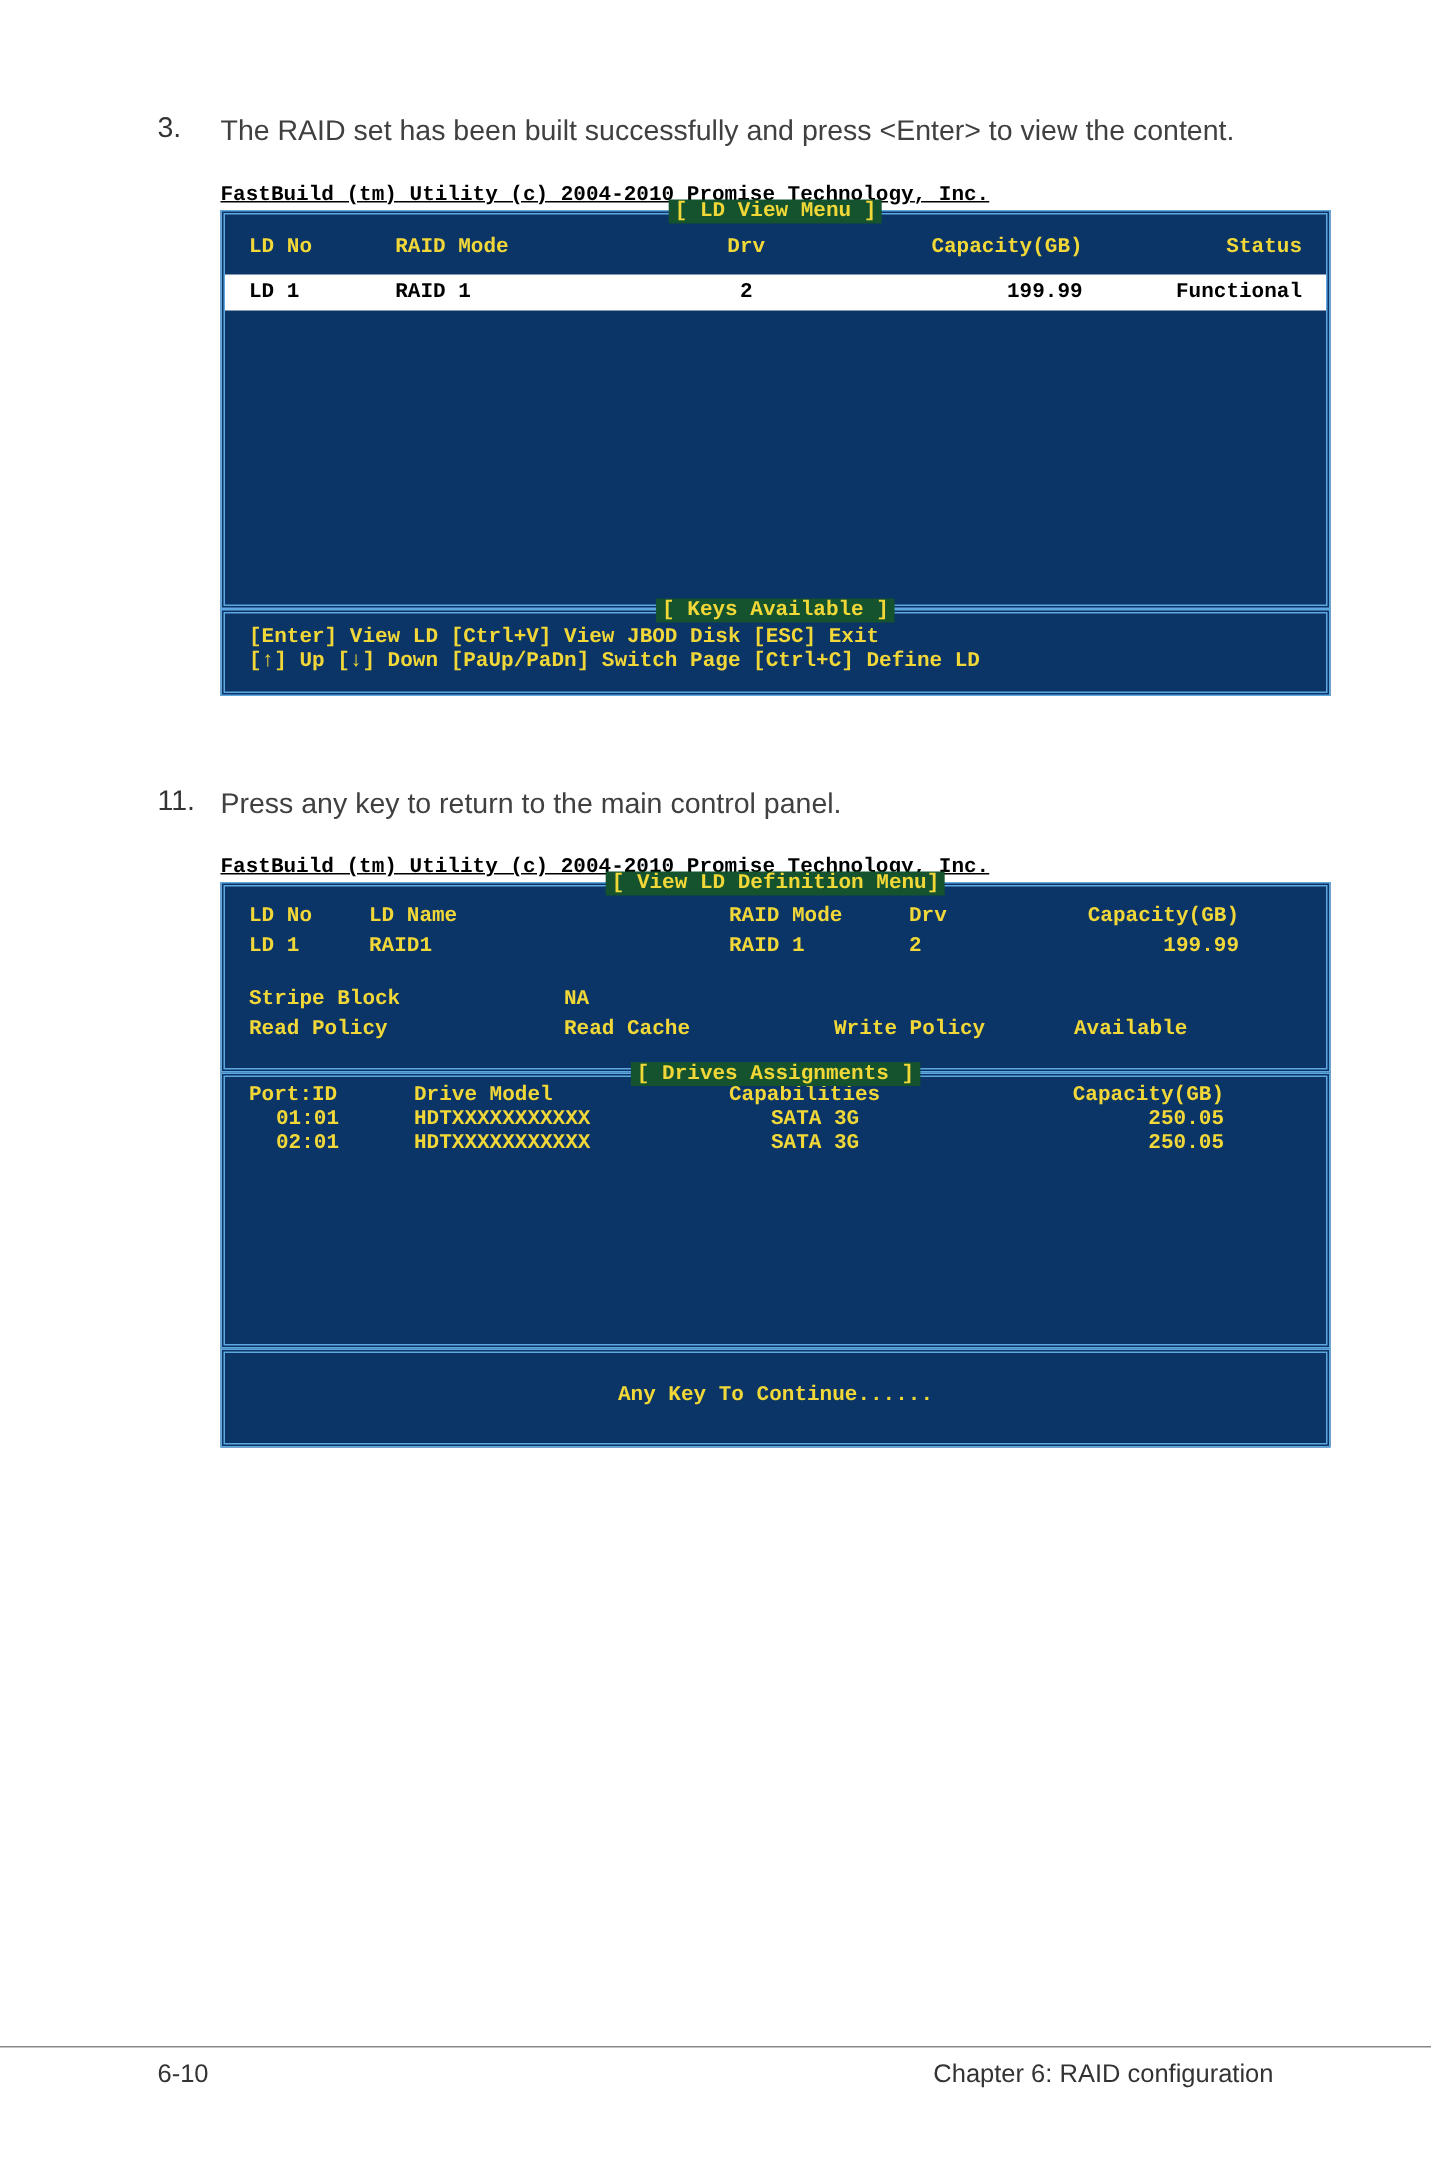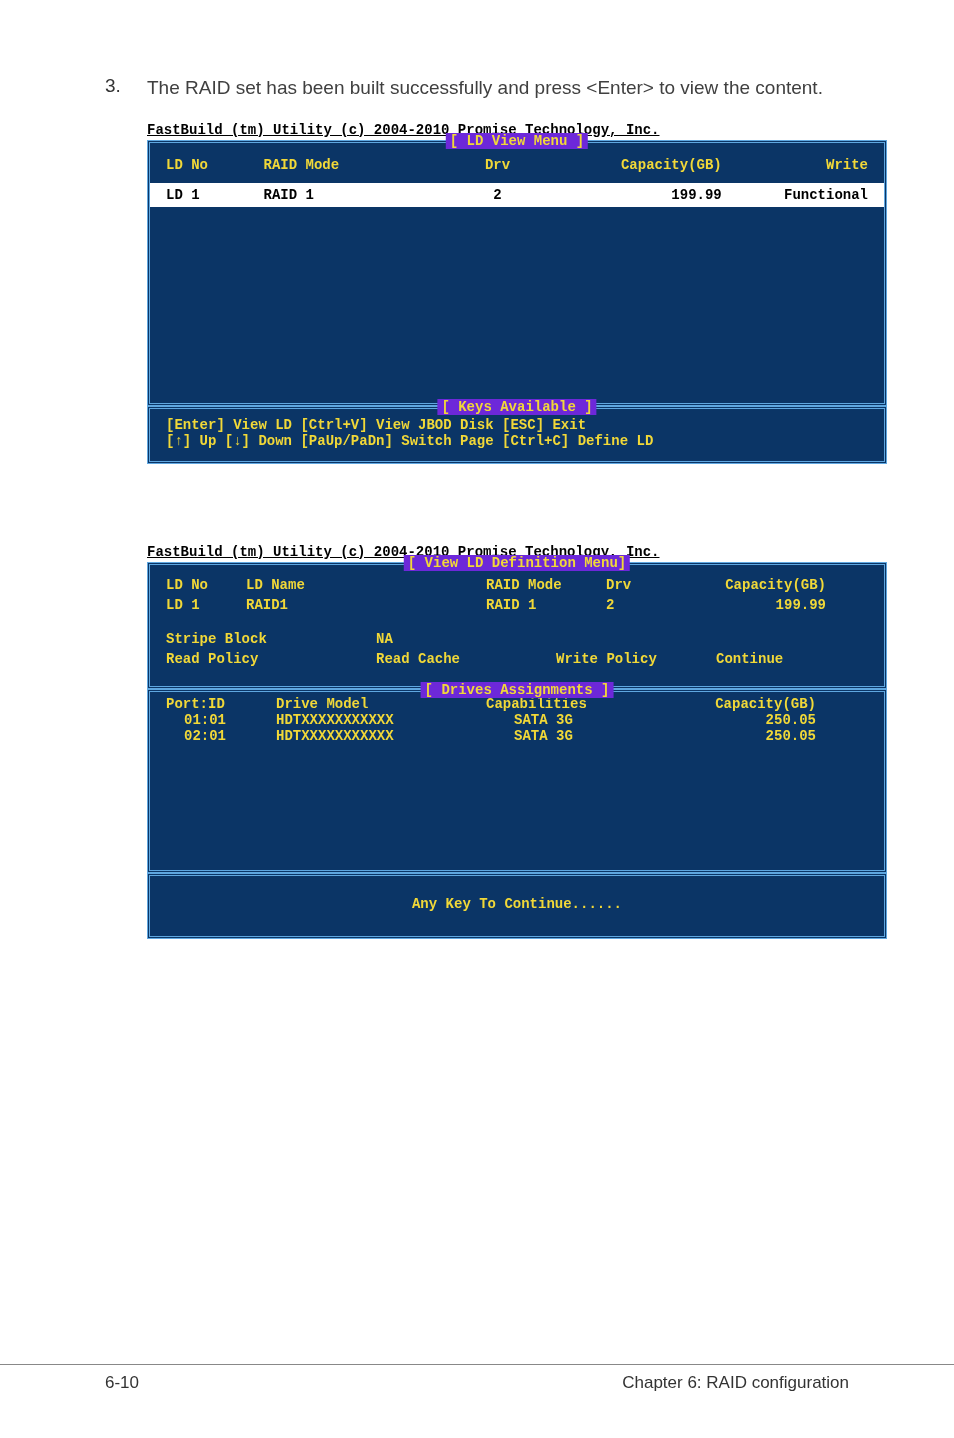--- a/index.html
+++ b/index.html
@@ -56,21 +56,21 @@
     .bios-frame {
       border: 3px double #5fa7e0;
       margin: 0;
       position: relative;
     }
     .frame-title {
       position: absolute;
       top: -10px;
       left: 50%;
       transform: translateX(-50%);
-      background: #6d28d9;
+      background: #14532d;
       color: #f1d838;
       padding: 0 4px;
       font-size: 14px;
       white-space: nowrap;
     }
     .ld-header {
       display: flex;
       color: #f1d838;
       padding: 14px 16px 10px 16px;
     }
@@ -167,21 +167,21 @@
   <div class="bios-container">
     <div class="bios-title">FastBuild (tm) Utility (c) 2004-2010 Promise Technology, Inc.</div>
     <div class="bios-screen">
       <div class="bios-frame">
         <div class="frame-title">[ LD View Menu ]</div>
         <div class="ld-header">
           <div class="col1">LD No</div>
           <div class="col2">RAID Mode</div>
           <div class="col3">Drv</div>
           <div class="col4">Capacity(GB)</div>
-          <div class="col5">Write</div>
+          <div class="col5">Status</div>
         </div>
         <div class="ld-row">
           <div class="col1">LD  1</div>
           <div class="col2">RAID 1</div>
           <div class="col3">2</div>
           <div class="col4">199.99</div>
           <div class="col5">Functional</div>
         </div>
         <div class="white-spacer"></div>
       </div>
@@ -190,20 +190,24 @@
         <div class="keys-content">
           <div>[Enter] View LD  [Ctrl+V] View JBOD Disk  [ESC] Exit</div>
           <div>[↑] Up  [↓] Down  [PaUp/PaDn] Switch Page  [Ctrl+C] Define LD</div>
         </div>
       </div>
     </div>
   </div>
 
   <div style="height:40px;"></div>
 
+  <div class="step-row">
+    <div class="step-num">11.</div>
+    <div class="step-text">Press any key to return to the main control panel.</div>
+  </div>
 
   <div class="bios-container">
     <div class="bios-title">FastBuild (tm) Utility (c) 2004-2010 Promise Technology, Inc.</div>
     <div class="bios-screen">
       <div class="view-ld-frame">
         <div class="frame-title">[ View LD Definition Menu]</div>
         <div class="view-ld-content">
           <div class="view-line">
             <span style="width:80px;">LD No</span>
             <span style="width:240px;">LD Name</span>
@@ -220,21 +224,21 @@
           </div>
           <div style="height:14px;"></div>
           <div class="view-line">
             <span style="width:210px;">Stripe Block</span>
             <span style="width:210px;">NA</span>
           </div>
           <div class="view-line">
             <span style="width:210px;">Read Policy</span>
             <span style="width:180px;">Read Cache</span>
             <span style="width:160px;">Write Policy</span>
-            <span style="width:120px;">Continue</span>
+            <span style="width:120px;">Available</span>
           </div>
         </div>
       </div>
       <div class="drives-frame">
         <div class="frame-title">[ Drives Assignments ]</div>
         <div class="drives-content">
           <div class="drives-row">
             <span class="dc1">Port:ID</span>
             <span class="dc2">Drive Model</span>
             <span class="dc3">Capabilities</span>

